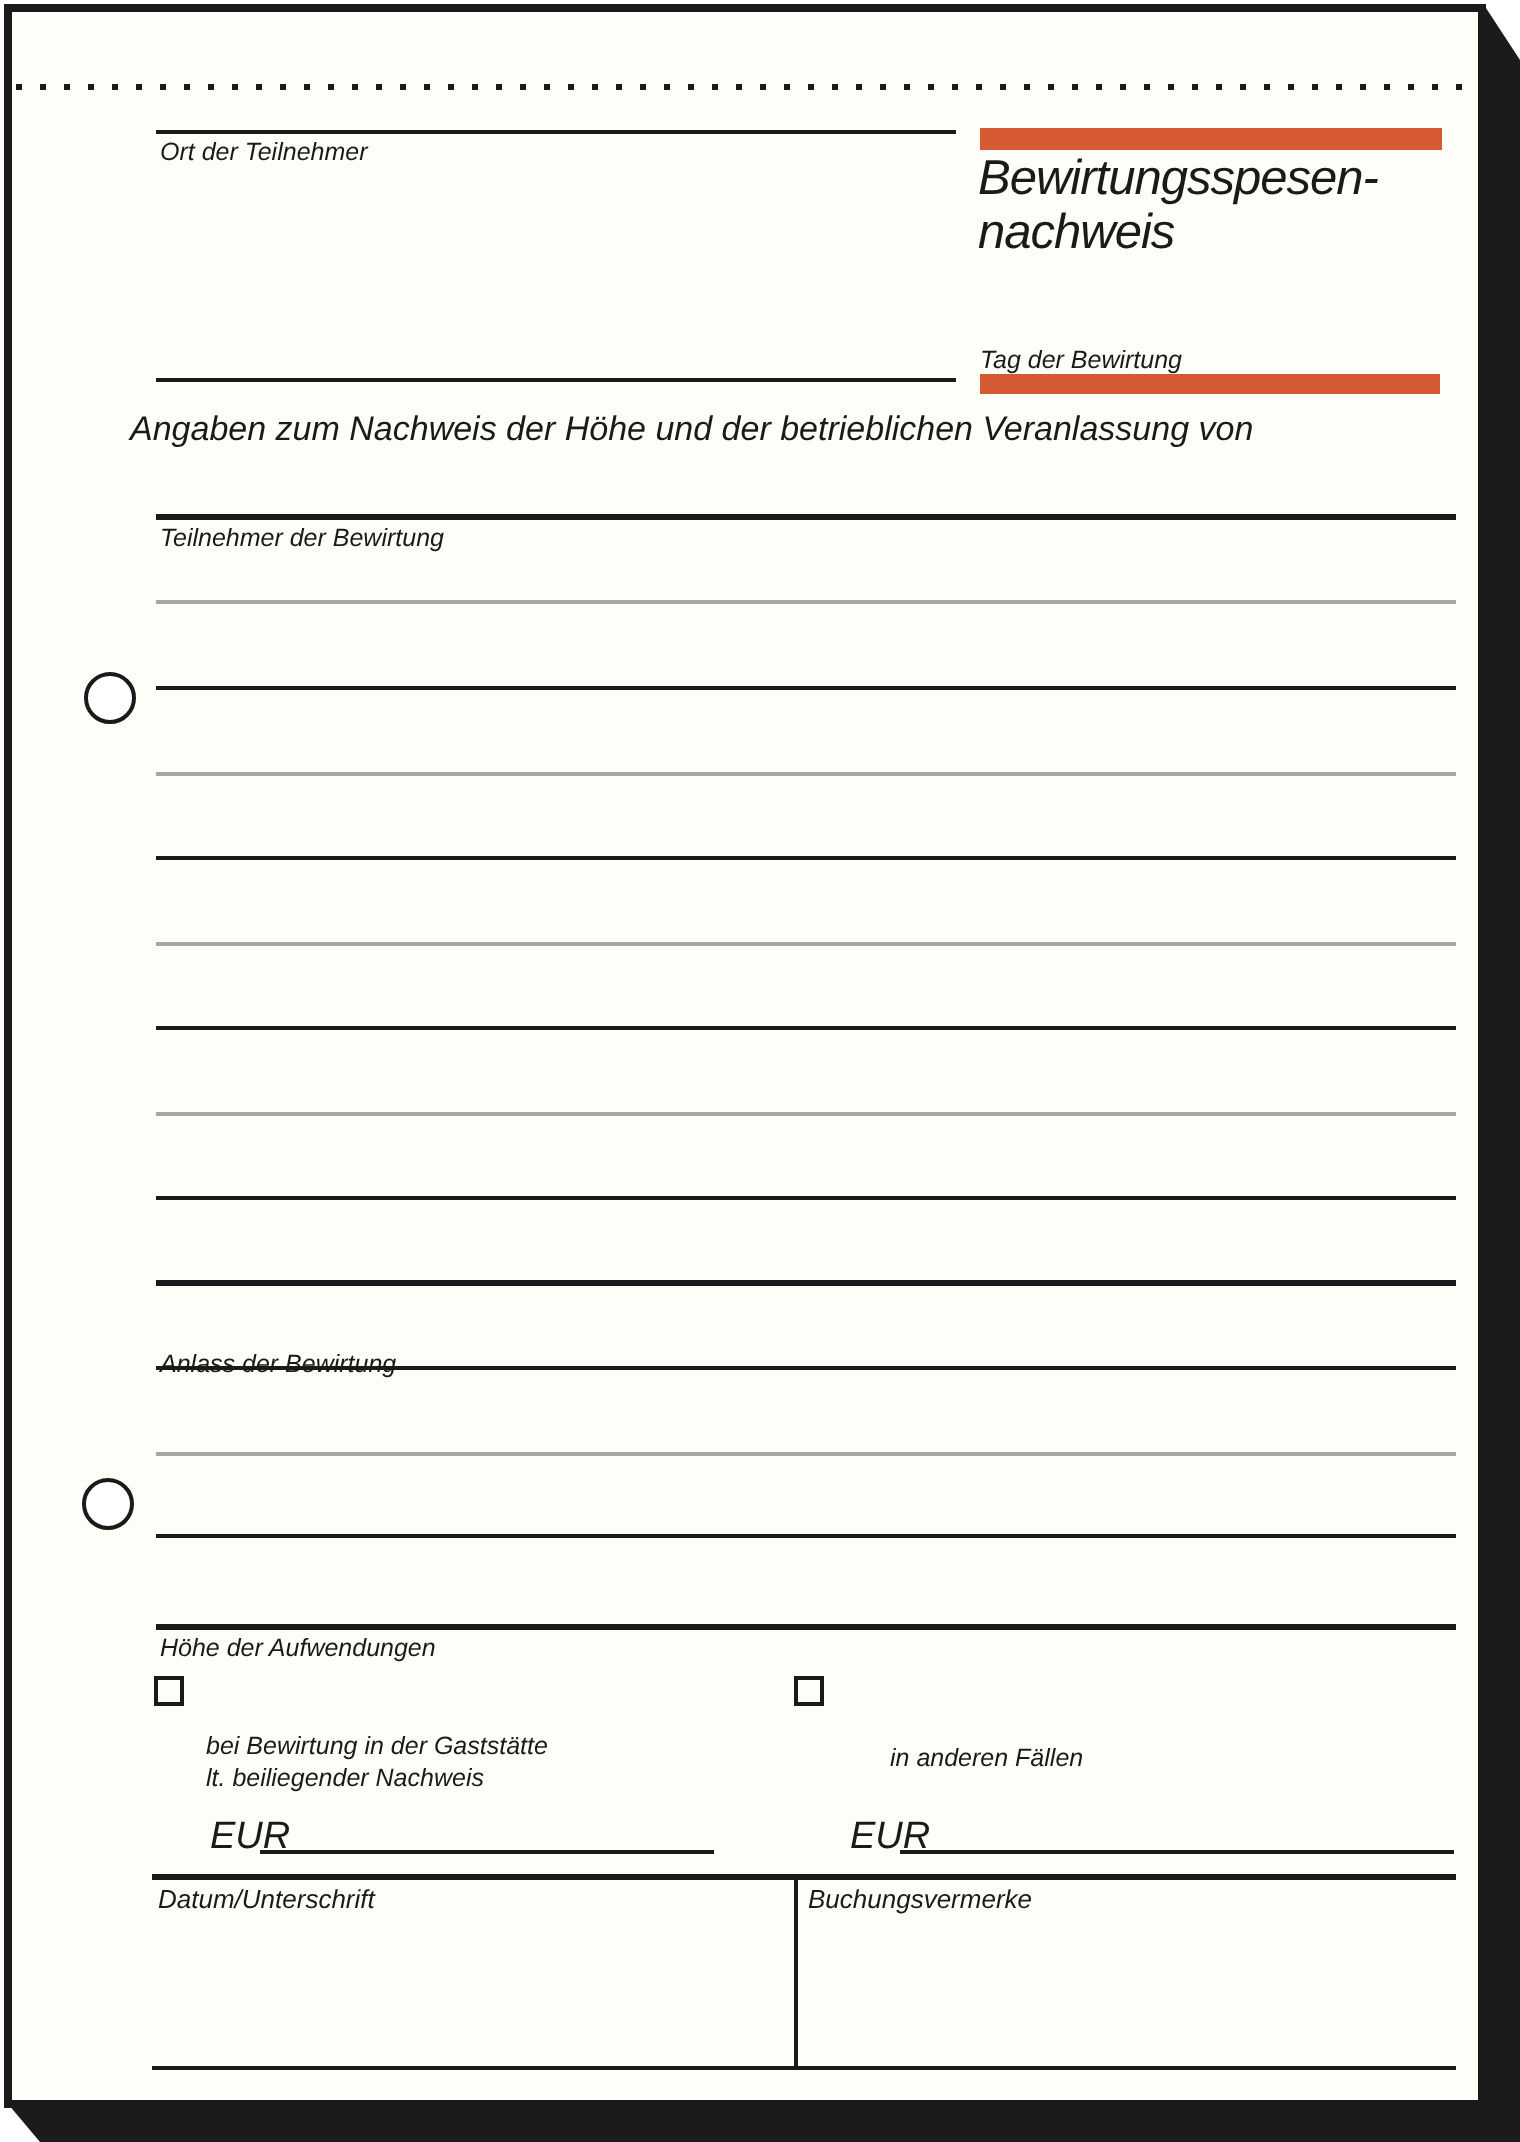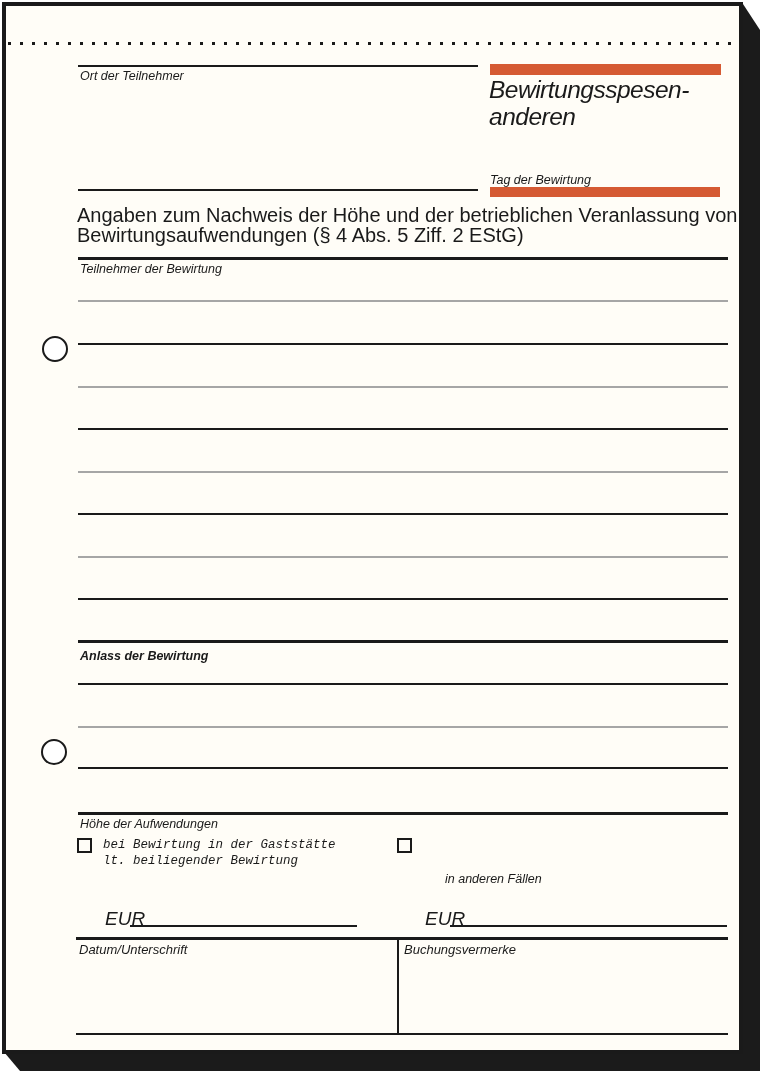--- a/index.html
+++ b/index.html
@@ -35,22 +35,22 @@
   .hline.thick{height:3px;}
   .hline.gray{background:var(--rule);}
   .redbar{background:var(--accent);width:231px;height:11px;left:484px;}
   .lbl{font-style:italic;color:var(--ink);font-size:12.5px;line-height:14px;white-space:nowrap;}
   .title{
     left:483px;top:71px;width:250px;
     font-size:24.5px;line-height:26.5px;font-weight:normal;font-style:italic;
     letter-spacing:-0.5px;color:var(--ink);white-space:nowrap;
   }
   .intro{
-    left:71px;top:199px;width:640px;
-    font-size:20px;line-height:20px;color:var(--ink);white-space:nowrap;
+    left:59px;top:199px;width:640px;
+    font-size:17px;line-height:20px;font-style:italic;color:var(--ink);white-space:nowrap;
   }
   .writeline{left:72px;width:650px;}
   .hole{
     width:26px;height:26px;border-radius:50%;
     border:2.5px solid var(--ink);background:#ffffff;box-sizing:border-box;
   }
   .checkbox{
     width:15px;height:15px;border:2px solid var(--ink);
     background:var(--paper);box-sizing:border-box;
   }
@@ -69,59 +69,58 @@
   <div class="page">
 
     <div class="perforation"></div>
 
     <div class="hline" style="left:72px;top:59px;width:400px;"></div>
     <div class="lbl" style="left:74px;top:63px;">Ort der Teilnehmer</div>
 
     <div class="redbar" style="top:58px;"></div>
     <div class="title">
       <div>Bewirtungsspesen-</div>
-      <div>anderen</div>
+      <div>nachweis</div>
     </div>
     <div class="lbl" style="left:484px;top:131px;margin-top:36px;">Tag der Bewirtung</div>
 
     <div class="hline" style="left:72px;top:183px;width:400px;"></div>
     <div class="redbar" style="top:181px;width:230px;height:10px;"></div>
 
     <div class="intro">
       <div>Angaben zum Nachweis der Höhe und der betrieblichen Veranlassung von</div>
-      <div>Bewirtungsaufwendungen (§ 4 Abs. 5 Ziff. 2 EStG)</div>
     </div>
 
     <div class="hline thick writeline" style="top:251px;"></div>
     <div class="lbl" style="left:74px;top:256px;">Teilnehmer der Bewirtung</div>
     <div class="hline gray writeline" style="top:294px;"></div>
     <div class="hline writeline" style="top:337px;"></div>
     <div class="hline gray writeline" style="top:380px;"></div>
     <div class="hline writeline" style="top:422px;"></div>
     <div class="hline gray writeline" style="top:465px;"></div>
     <div class="hline writeline" style="top:507px;"></div>
     <div class="hline gray writeline" style="top:550px;"></div>
     <div class="hline writeline" style="top:592px;"></div>
 
     <div class="hole" style="left:36px;top:330px;"></div>
     <div class="hole" style="left:35px;top:733px;"></div>
 
     <div class="hline thick writeline" style="top:634px;"></div>
-    <div class="lbl" style="left:74px;top:643px;font-weight:bold;">Anlass der Bewirtung</div>
+    <div class="lbl" style="left:74px;top:669px;">Anlass der Bewirtung</div>
     <div class="hline writeline" style="top:677px;"></div>
     <div class="hline gray writeline" style="top:720px;"></div>
     <div class="hline writeline" style="top:761px;"></div>
 
     <div class="hline thick writeline" style="top:806px;"></div>
     <div class="lbl" style="left:74px;top:811px;">Höhe der Aufwendungen</div>
 
     <div class="checkbox" style="left:71px;top:832px;"></div>
-    <div class="cb-label" style="left:97px;top:832px;font-family:Liberation Mono, monospace;">
+    <div class="cb-label" style="left:97px;top:860px;">
       <div>bei Bewirtung in der Gaststätte</div>
-      <div>lt. beiliegender Bewirtung</div>
+      <div>lt. beiliegender Nachweis</div>
     </div>
 
     <div class="checkbox" style="left:391px;top:832px;"></div>
     <div class="cb-label" style="left:417px;top:866px;margin-left:22px;">in anderen Fällen</div>
 
     <div class="lbl eur" style="left:99px;top:906px;">EUR</div>
     <div class="hline" style="left:124px;top:919px;width:227px;"></div>
     <div class="lbl eur" style="left:419px;top:906px;">EUR</div>
     <div class="hline" style="left:444px;top:919px;width:277px;"></div>
 

